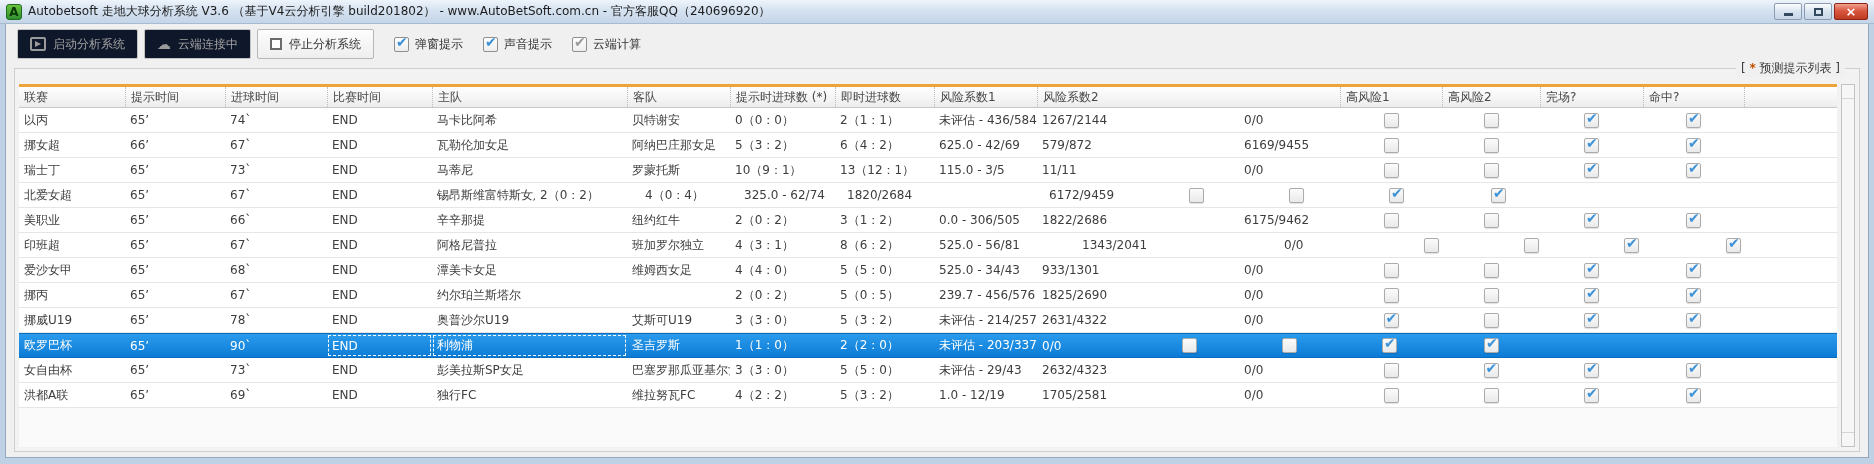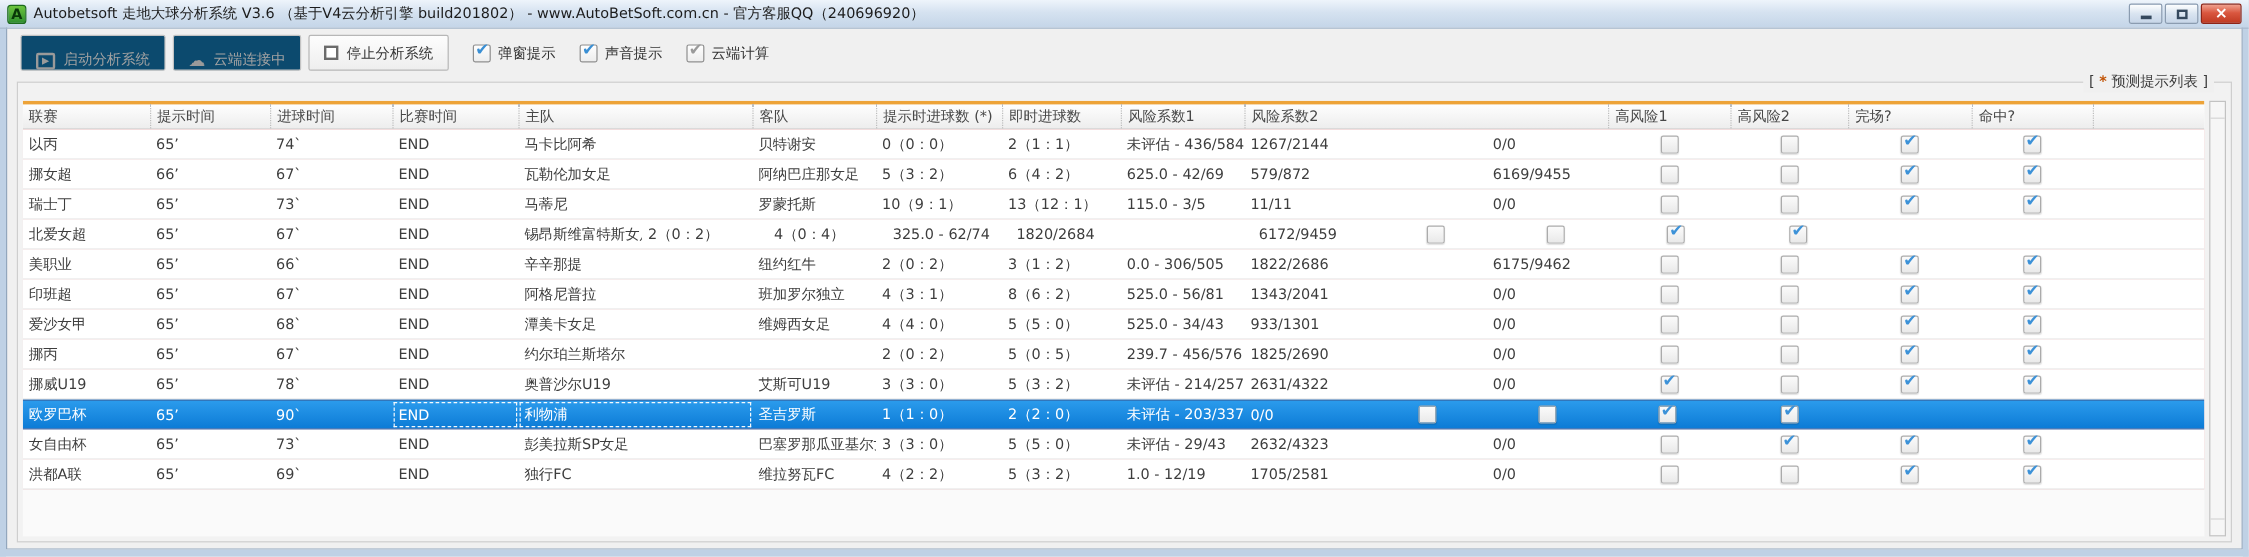--- a/index.html
+++ b/index.html
@@ -21,21 +21,21 @@
              justify-content:center; cursor:default; }
   .win-btn .bar { width:9px; height:3px; background:#35495e; margin-top:6px; }
   .win-btn .box { width:9px; height:8px; border:2px solid #35495e; }
   .win-btn.close { width:34px; background:linear-gradient(#f0a08e,#d9573f 45%,#c03a22);
                    border-color:#8e2416; color:#fff; font-size:13px; font-weight:bold; }
   
   .toolbar { height:38px; display:flex; align-items:center; padding:2px 8px 0 12px; gap:6px; }
   .tb-btn { height:30px; padding:0 12px; display:flex; align-items:center; gap:7px; font-size:12px;
             border:1px solid #b7b7b7; border-radius:2px; background:linear-gradient(#fdfdfd,#eeeeee);
             color:#333; cursor:pointer; }
-  .tb-btn.disabled { background:#0c4a6e; border-color:#c3c3c3; color:#a2a2a2; cursor:default;align-items:flex-end; }
+  .tb-btn.disabled { background:#0f172a; border-color:#c3c3c3; color:#a2a2a2; cursor:default; }
   .ic-play { width:16px; height:14px; border:2px solid #9a9a9a; border-radius:2px; position:relative; }
   .ic-play::after { content:""; position:absolute; left:3px; top:2px; border-left:6px solid #9a9a9a;
                     border-top:3px solid transparent; border-bottom:3px solid transparent; }
   .ic-cloud { font-size:14px; color:#9a9a9a; line-height:1; }
   .ic-stop { width:12px; height:12px; border:2px solid #6b6b6b; background:#fff; }
   .tb-check { display:flex; align-items:center; gap:6px; font-size:12px; color:#333; margin-left:14px; cursor:pointer; }
   .cbox { width:15px; height:15px; background:linear-gradient(#fefefe,#ededed); border:1px solid #8f8f8f;
           border-radius:2px; position:relative; }
   .cbox.on::after { content:"✔"; position:absolute; left:1px; top:-4px; font-size:14px; color:#3a8fd4; font-weight:bold; }
   .cbox.on.dim::after { color:#9a9a9a; }
@@ -46,21 +46,21 @@
               font-size:12px; color:#3c3c3c; }
   .gb-label .star { color:#c05000; font-weight:bold; }
   
   .grid { position:absolute; left:4px; top:15px; right:22px; bottom:4px; background:#fafafa; overflow:hidden; }
   .ghead { display:flex; border-top:3px solid #eda338; background:linear-gradient(#fefefe,#ededed);
            border-bottom:1px solid #c9c9c9; height:24px; }
   .hcell { font-size:12px; color:#474747; display:flex; align-items:center; padding-left:5px;
            border-left:1px dotted #bdbdbd; white-space:nowrap; overflow:hidden; flex:none; }
   .hcell:first-child { border-left:none; }
   .hfill { flex:1; border-left:1px dotted #bdbdbd; }
-  .gbody { background:#fca5a5;text-align:center; }
+  .gbody { background:#fef9c3;text-align:center; }
   .row { display:flex; height:25px; background:#fff; border-bottom:1px solid #e6e6e6; }
   .cell { font-size:12px; color:#3d3d3d; display:flex; align-items:center; padding-left:5px;
           white-space:nowrap; overflow:hidden; flex:none; }
   .cell.center { justify-content:center; padding-left:0; }
   .gcheck { width:15px; height:15px; background:linear-gradient(#fbfbfb,#e9e9e9); border:1px solid #ababab;
             border-radius:2px; box-shadow:0 1px 1px rgba(0,0,0,.12); position:relative; }
   .gcheck.on::after { content:"✔"; position:absolute; left:1px; top:-4px; font-size:14px; color:#3d92d8; font-weight:bold; }
   .row.selected { background:linear-gradient(#2b9bec,#0c7bd6); border-top:1px solid #0a6cbe;
                   border-bottom:1px solid #0a6cbe; }
   .row.selected .cell { color:#fff; }
@@ -269,21 +269,21 @@
           <div class="row">
             <div class="cell" style="width: 106px;">印班超</div>
             <div class="cell" style="width: 100px;">65’</div>
             <div class="cell" style="width: 102px;">67`</div>
             <div class="cell" style="width: 105px;">END</div>
             <div class="cell" style="width: 195px;">阿格尼普拉</div>
             <div class="cell" style="width: 103px; font-family: Liberation Serif, serif;">班加罗尔独立</div>
             <div class="cell" style="width: 105px;">4（3：1）</div>
             <div class="cell" style="width: 99px;">8（6：2）</div>
             <div class="cell" style="width: 103px;">525.0 - 56/81</div>
-            <div class="cell" style="width: 202px;">1343/2041</div>
+            <div class="cell" style="width: 202px; margin-left: 40px;">1343/2041</div>
             <div class="cell" style="width: 101px;">0/0</div>
             <div class="cell center" style="width: 102px;">
               <span class="gcheck"></span>
             </div>
             <div class="cell center" style="width: 98px;">
               <span class="gcheck"></span>
             </div>
             <div class="cell center" style="width: 103px;">
               <span class="gcheck on"></span>
             </div>

